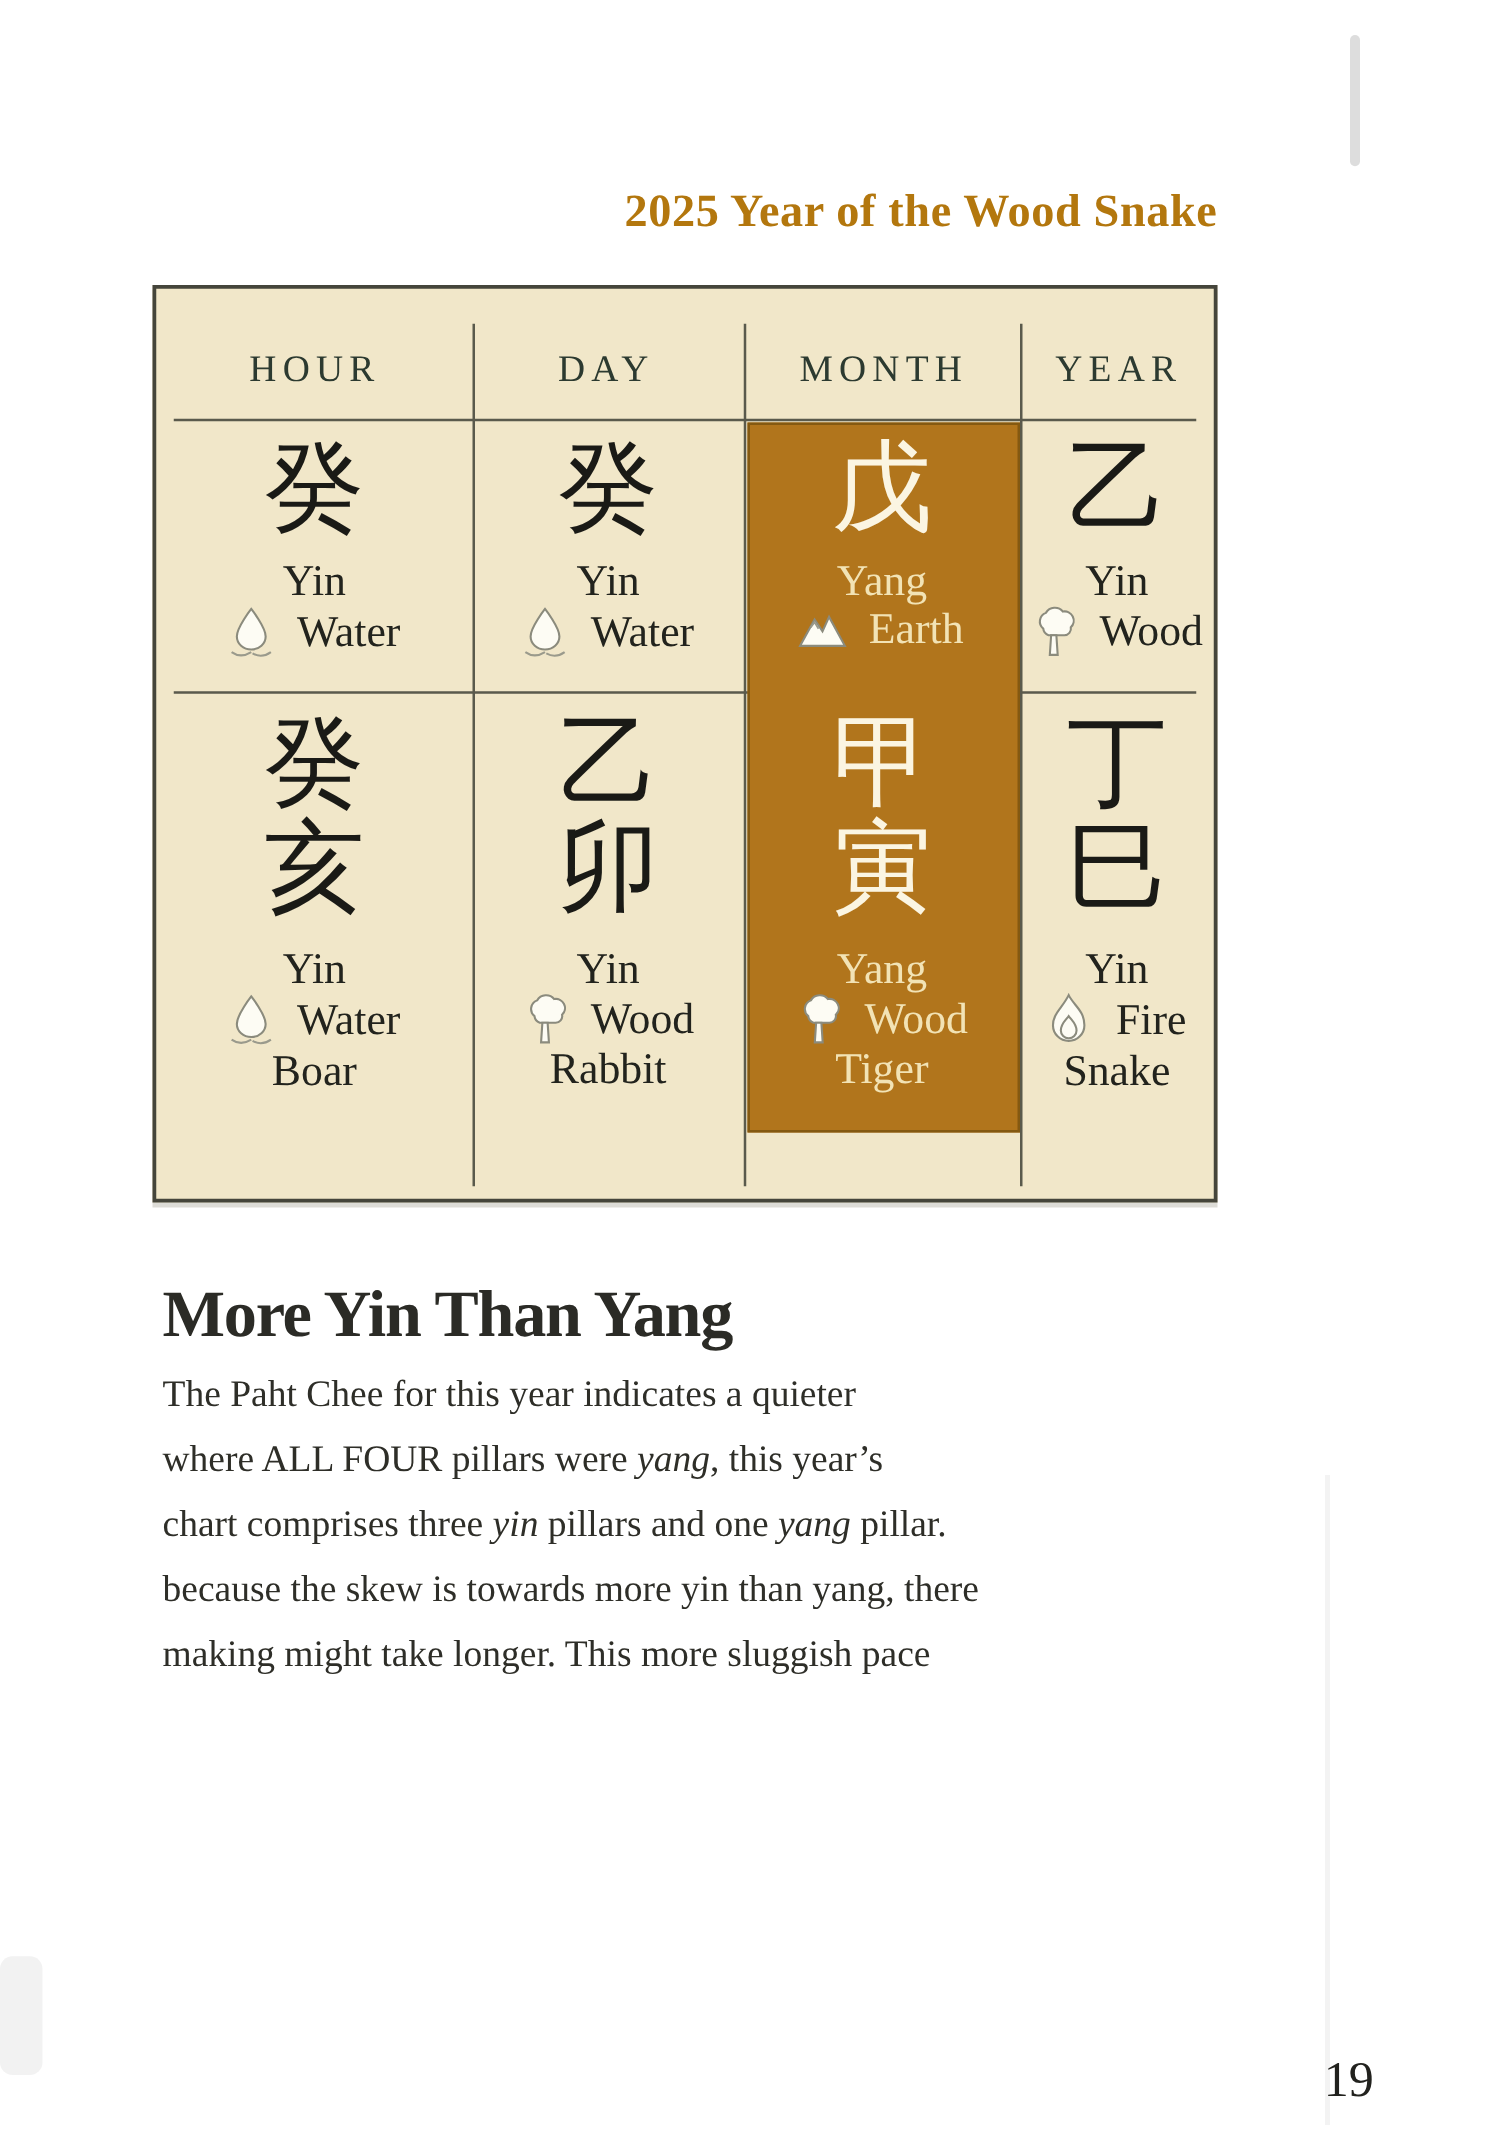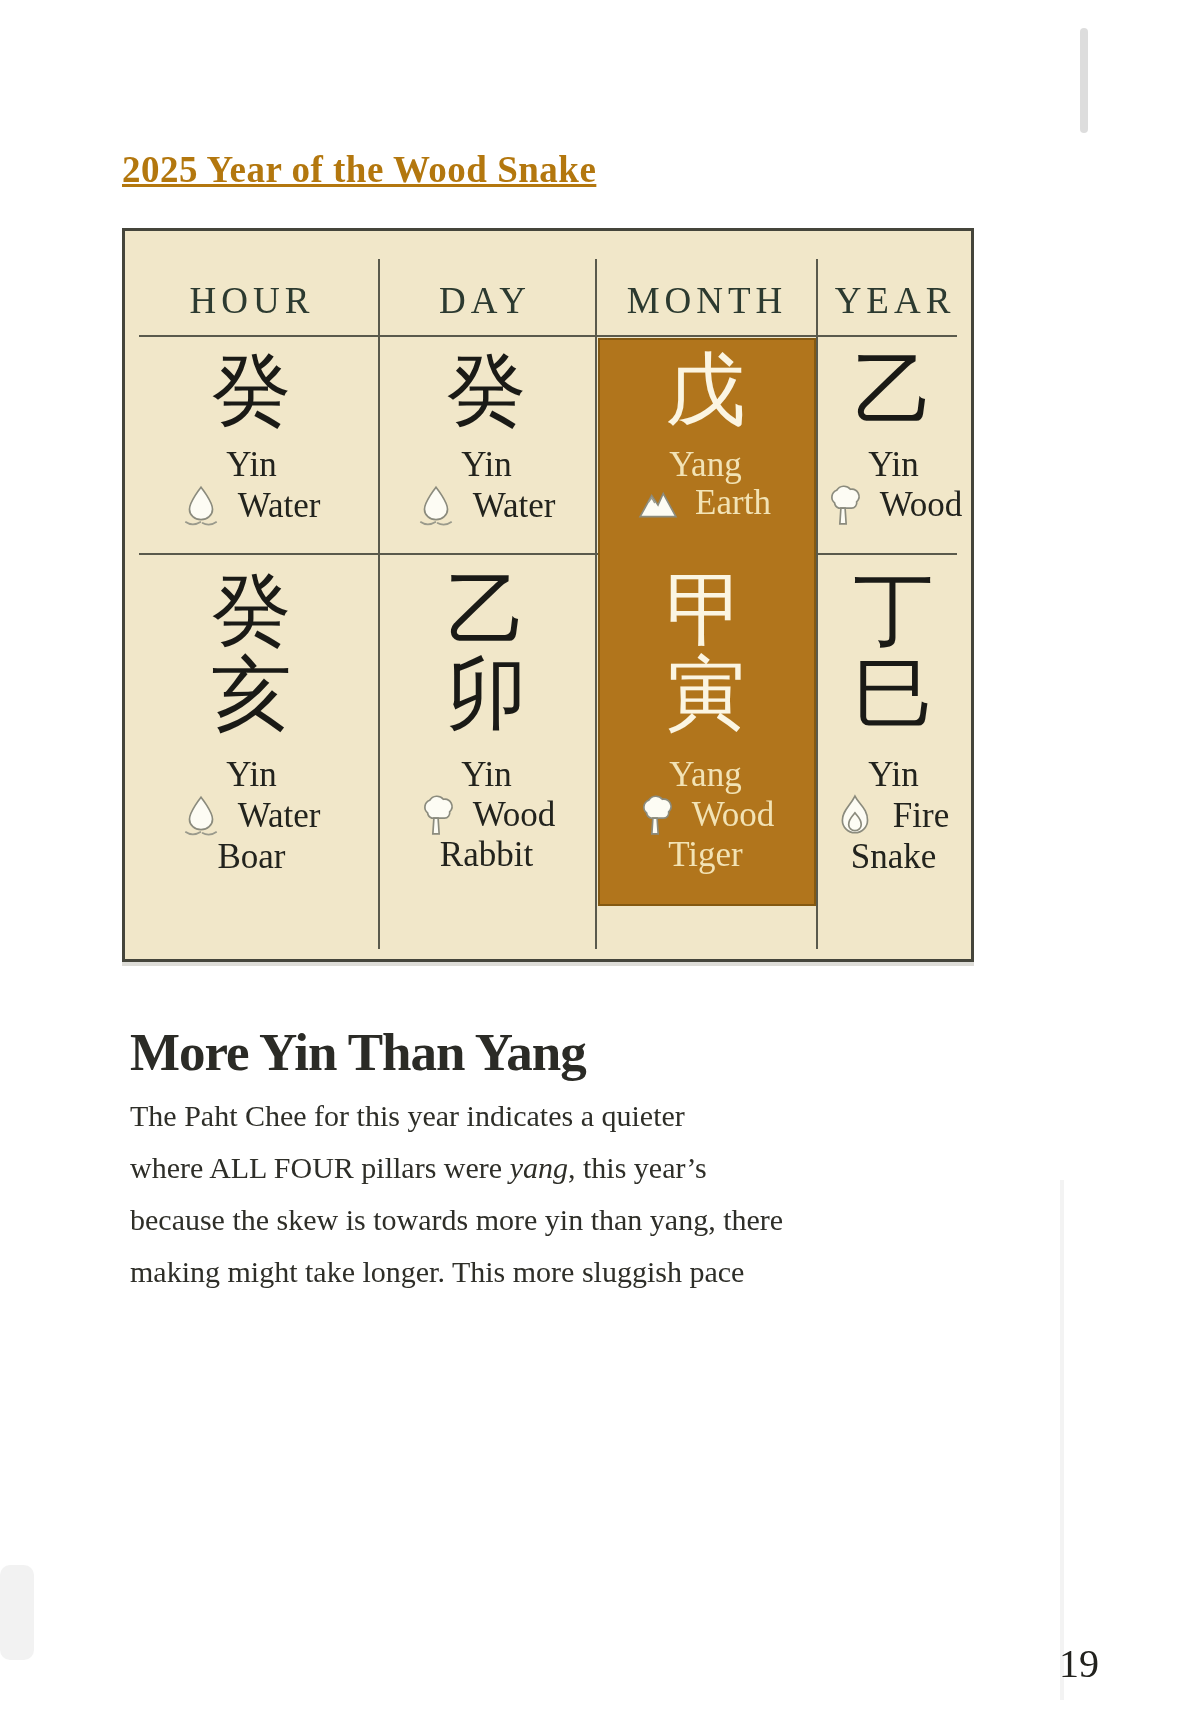--- a/index.html
+++ b/index.html
@@ -2,41 +2,41 @@
 <html><head>
 <meta charset="utf-8">
 <style>
   html,body{margin:0;padding:0;}
   body{
     width:1203px;height:1720px;position:relative;background:#ffffff;
     font-family:"Liberation Serif", serif;color:#26261f;overflow:hidden;
   }
   
   .book-title{
-    position:absolute;top:148px;left:122px;width:852px;text-align:left;
-    font-size:37px;font-weight:bold;color:#b3770e;letter-spacing:0.5px;text-decoration:underline;
+    position:absolute;top:148px;left:122px;width:852px;text-align:right;
+    font-size:37px;font-weight:bold;color:#b3770e;letter-spacing:0.5px;
   }
   
   .pc-table{
     position:absolute;top:228px;left:122px;width:846px;height:728px;
     background:#f1e7c9;border:3px solid #45453b;
     box-shadow:0 4px 0 rgba(120,115,95,0.25);
   }
   .vline{position:absolute;top:28px;bottom:10px;width:2px;background:#5a5a4c;z-index:1;}
   .hline{position:absolute;height:2px;background:#5a5a4c;left:14px;right:14px;z-index:1;}
   .hl-header{top:104px;}
   .hl-row{top:322px;}
   .month-band{
     position:absolute;left:473px;top:107px;width:218px;height:568px;
     background:#b1751c;border:2px solid #84591106;border:2px solid #845911;z-index:2;
     box-sizing:border-box;
   }
   .pc-hdr{
     position:absolute;top:48px;transform:translateX(-50%);
-    font-size:37px;letter-spacing:5px;color:#2c3a30;z-index:3;white-space:nowrap;
+    font-size:30px;letter-spacing:5px;color:#2c3a30;z-index:3;white-space:nowrap;
   }
   .pc-cell{
     position:absolute;z-index:3;display:flex;flex-direction:column;align-items:center;
     text-align:center;
   }
   .cjk{
     font-size:80px;line-height:84px;color:#1a1a16;
     font-family:"DejaVu Serif","Liberation Serif",serif;
   }
   .pc-cell.hl .cjk{color:#fbf5e2;}
@@ -228,20 +228,21 @@
     </div>
   </div>
 
 </div>
 
 <div class="article-heading">More Yin Than Yang</div>
 
 <div class="article-body">
   <div class="bline"><span>The Paht Chee for this year indicates a quieter</span></div>
   <div class="bline"><span>where ALL FOUR pillars were </span><span class="it">yang</span><span>, this year’s</span></div>
+  <div class="bline"><span>chart comprises three </span><span class="it">yin</span><span> pillars and one </span><span class="it">yang</span><span> pillar.</span></div>
   <div class="bline"><span>because the skew is towards more yin than yang, there</span></div>
   <div class="bline"><span>making might take longer. This more sluggish pace</span></div>
 </div>
 
 <div class="page-num">19</div>
 
 <div class="smudge-top"></div>
 <div class="crease"></div>
 <div class="blob"></div>
 

